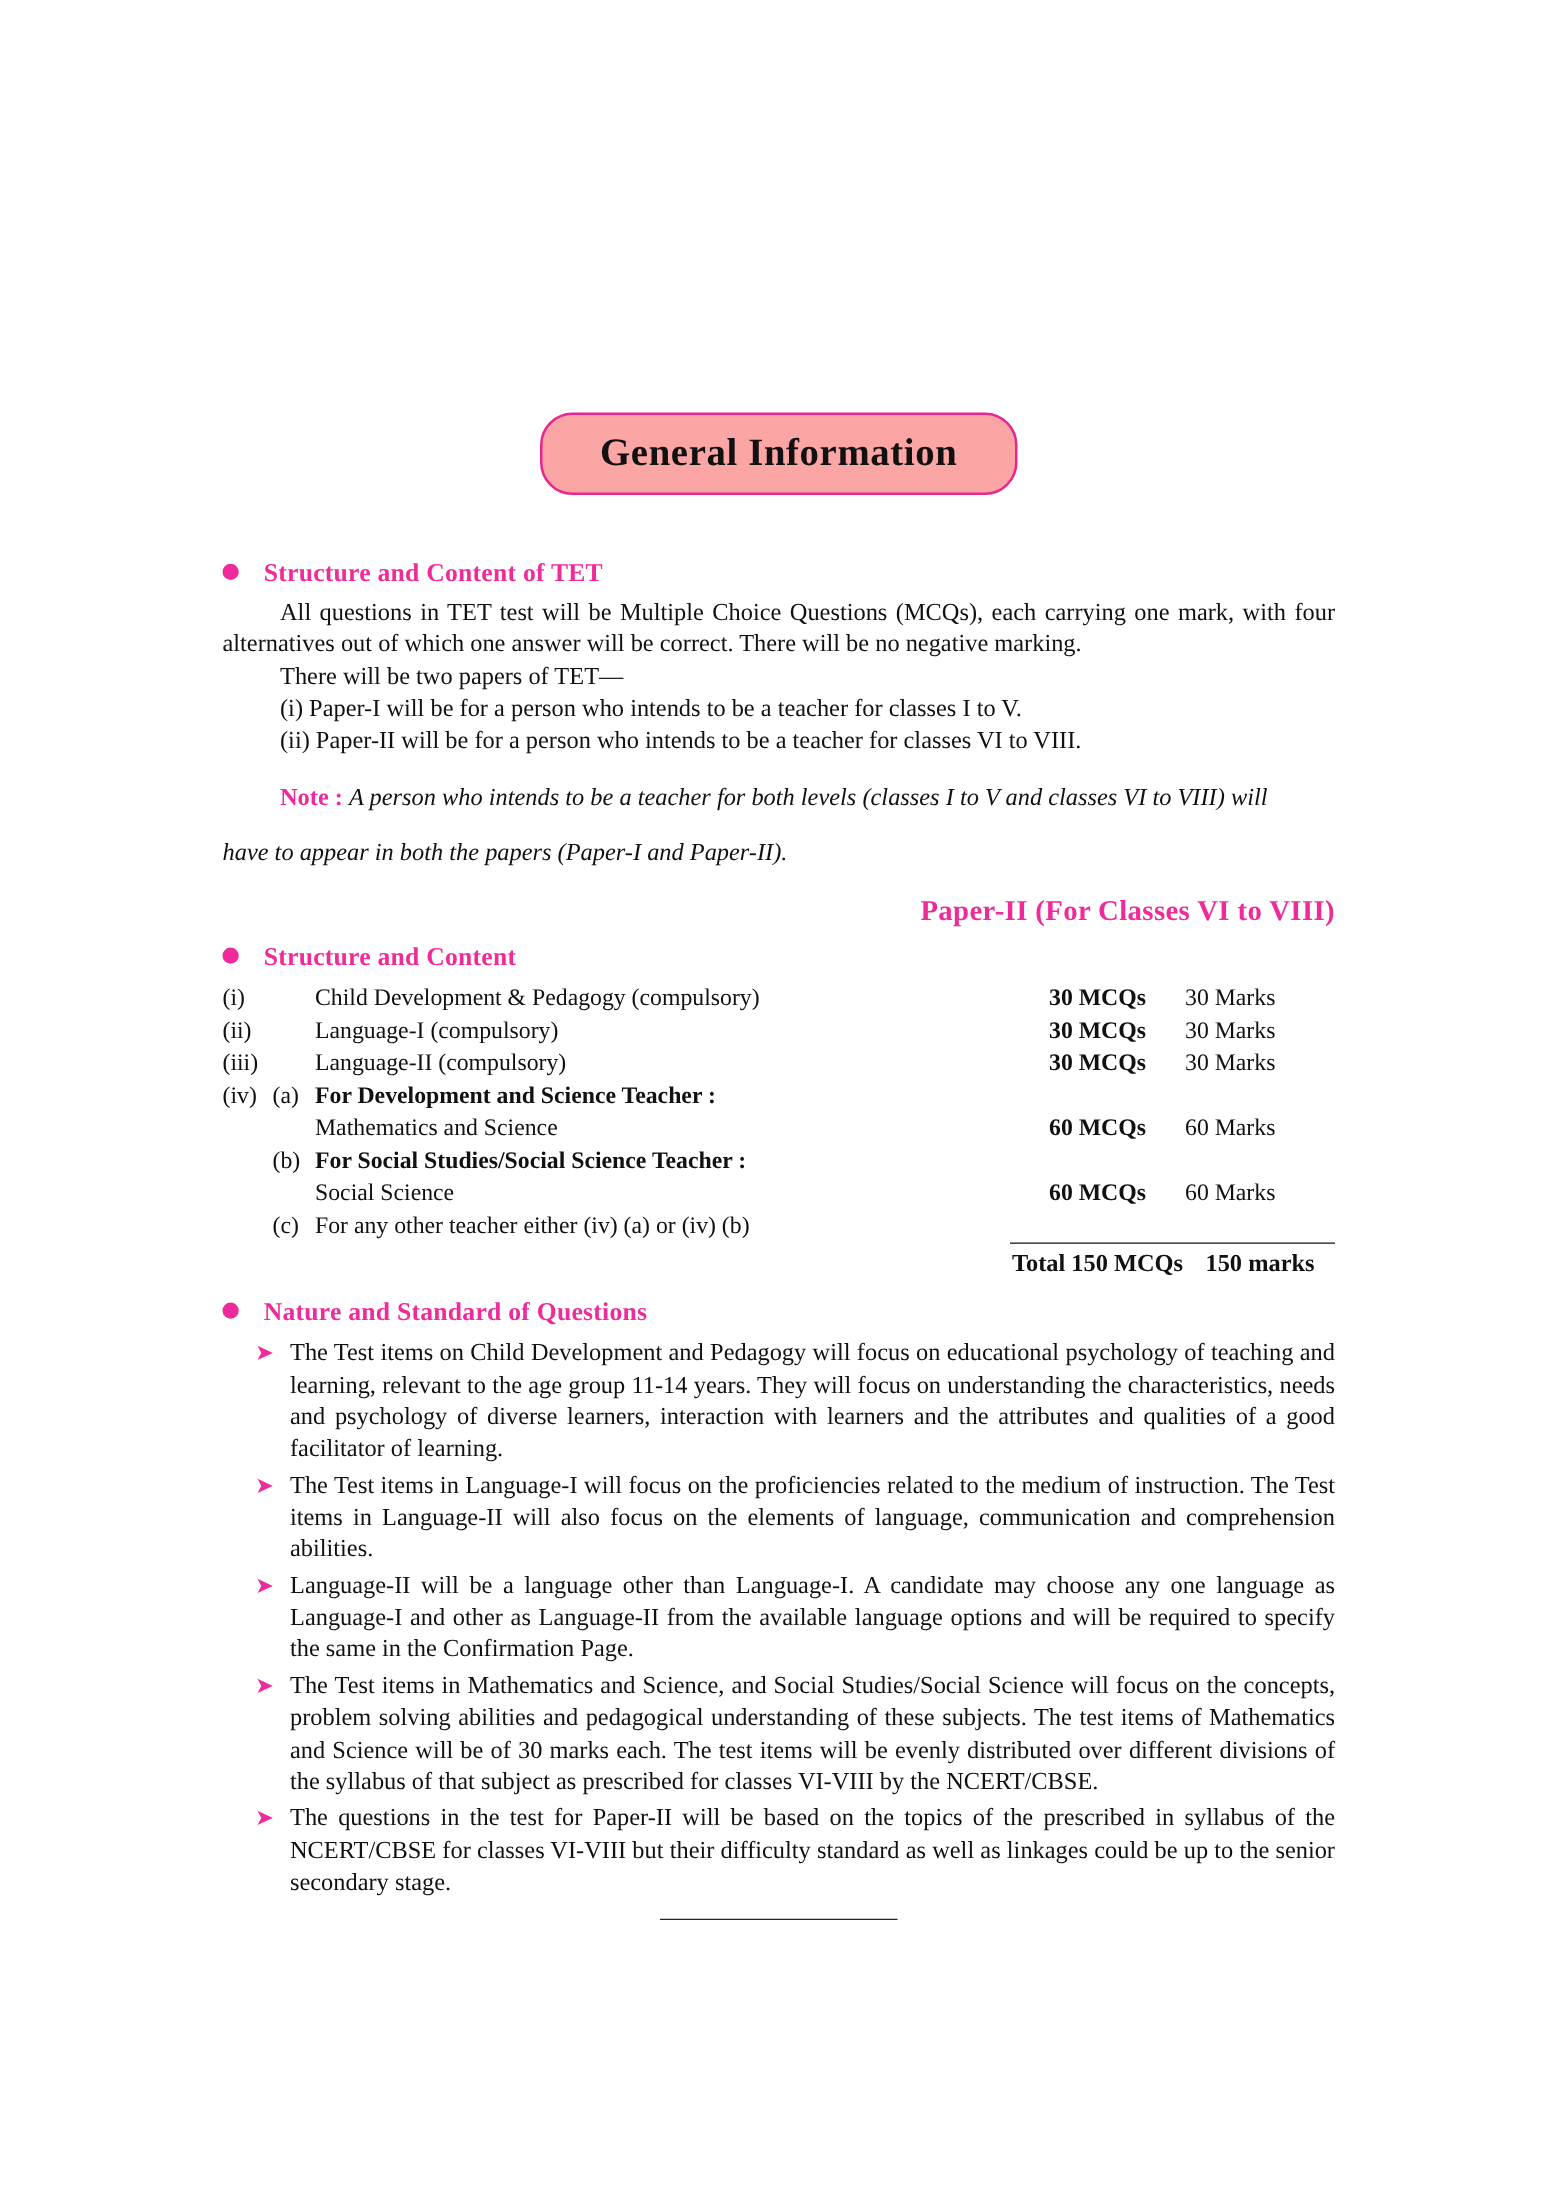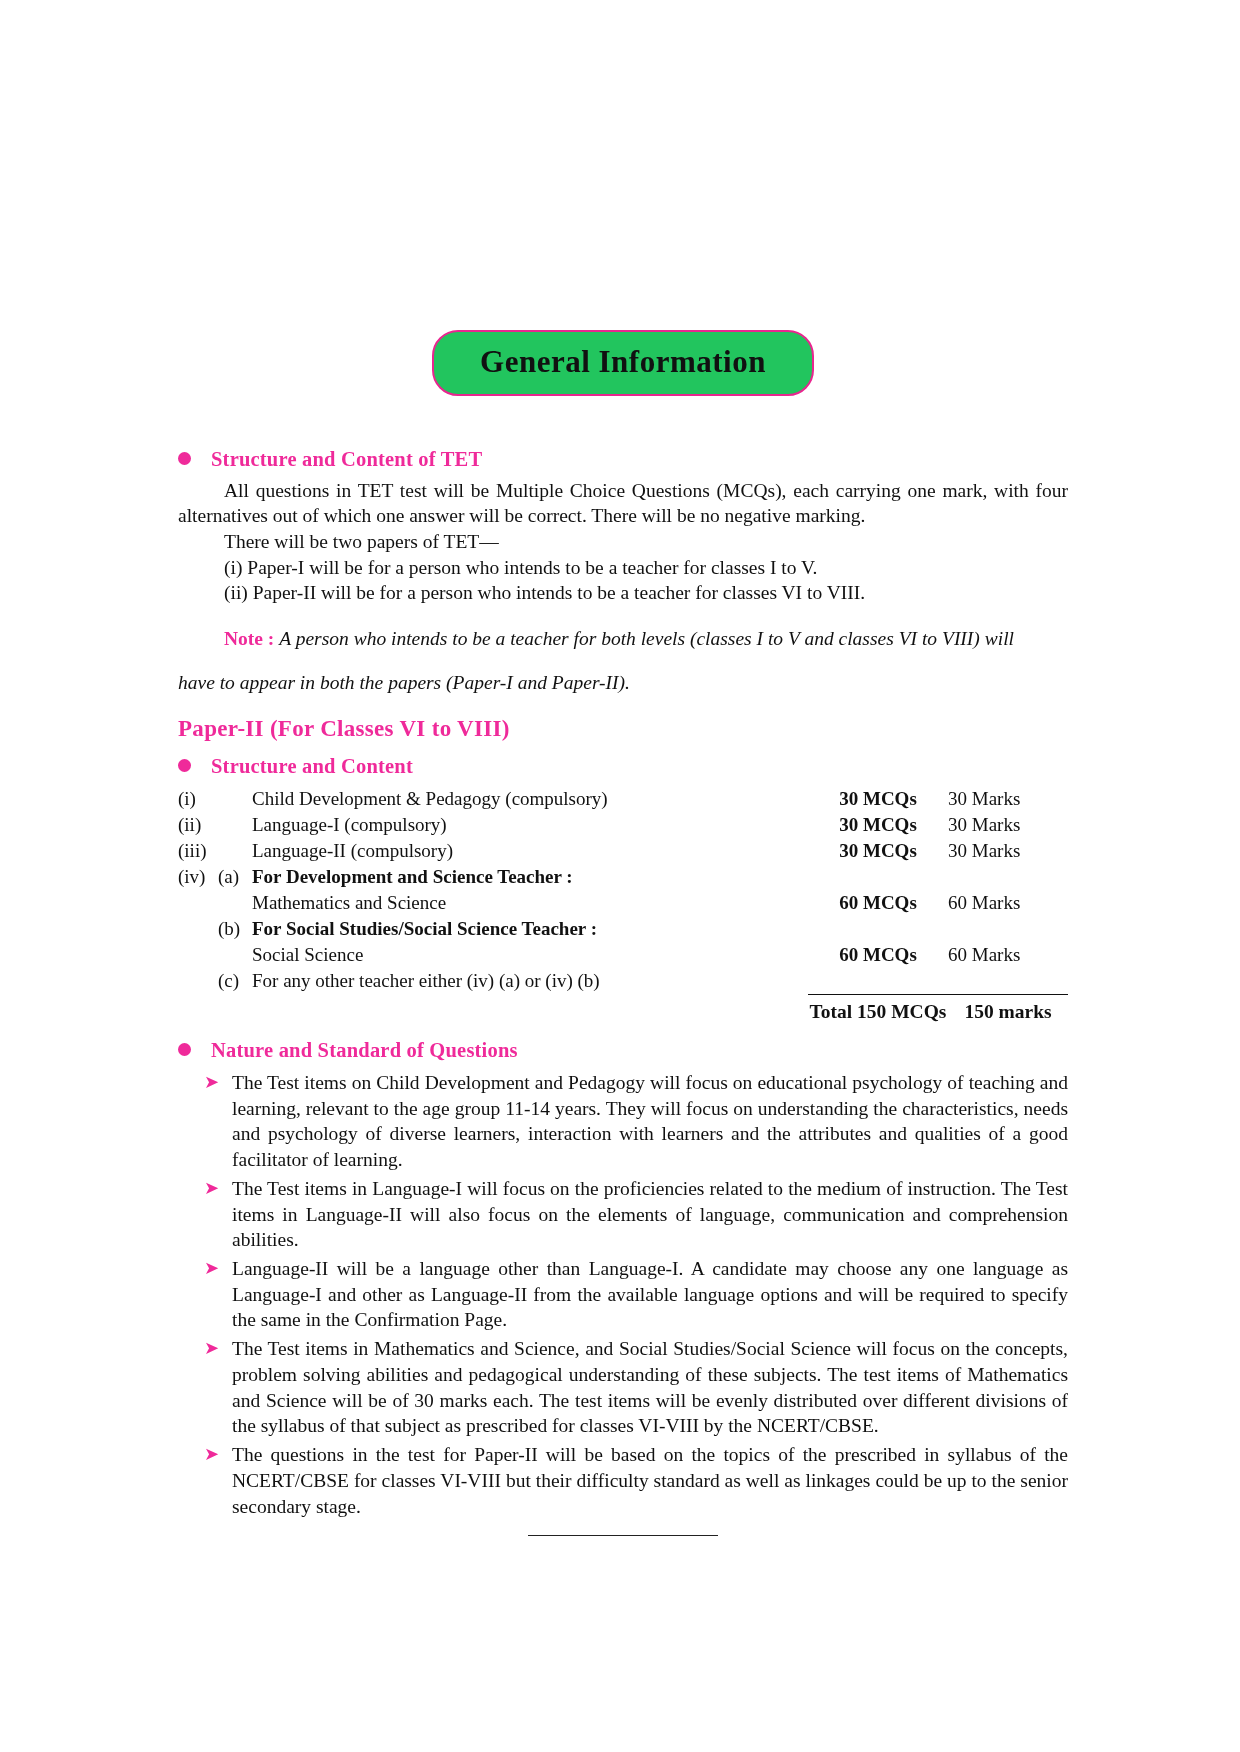--- a/index.html
+++ b/index.html
@@ -30,21 +30,21 @@
 
   
   .title-wrap {
     display: flex;
     justify-content: center;
     margin-bottom: 52px;
   }
   .title-pill {
     border: 2px solid #e8268f;
     border-radius: 26px;
-    background: #22c55e;
+    background: #fca5a5;
     padding: 12px 46px 14px 46px;
     font-family: "Liberation Serif", serif;
     font-weight: bold;
     font-size: 31px;
     letter-spacing: 0.5px;
     color: #111111;
   }
 
   
   .sec-head {
@@ -104,21 +104,21 @@
     font-style: italic;
   }
   .note-cont {
     font-style: italic;
     font-size: 19.5px;
     line-height: 1.3;
     color: #111;
   }
 
   .paper-head {
-    text-align: left;
+    text-align: right;
     color: #ef2a9a;
     font-weight: bold;
     font-size: 23px;
     line-height: 1.22;
     margin: 14px 0 12px 0;
     letter-spacing: 0.3px;
   }
 
   
   table.structure {

